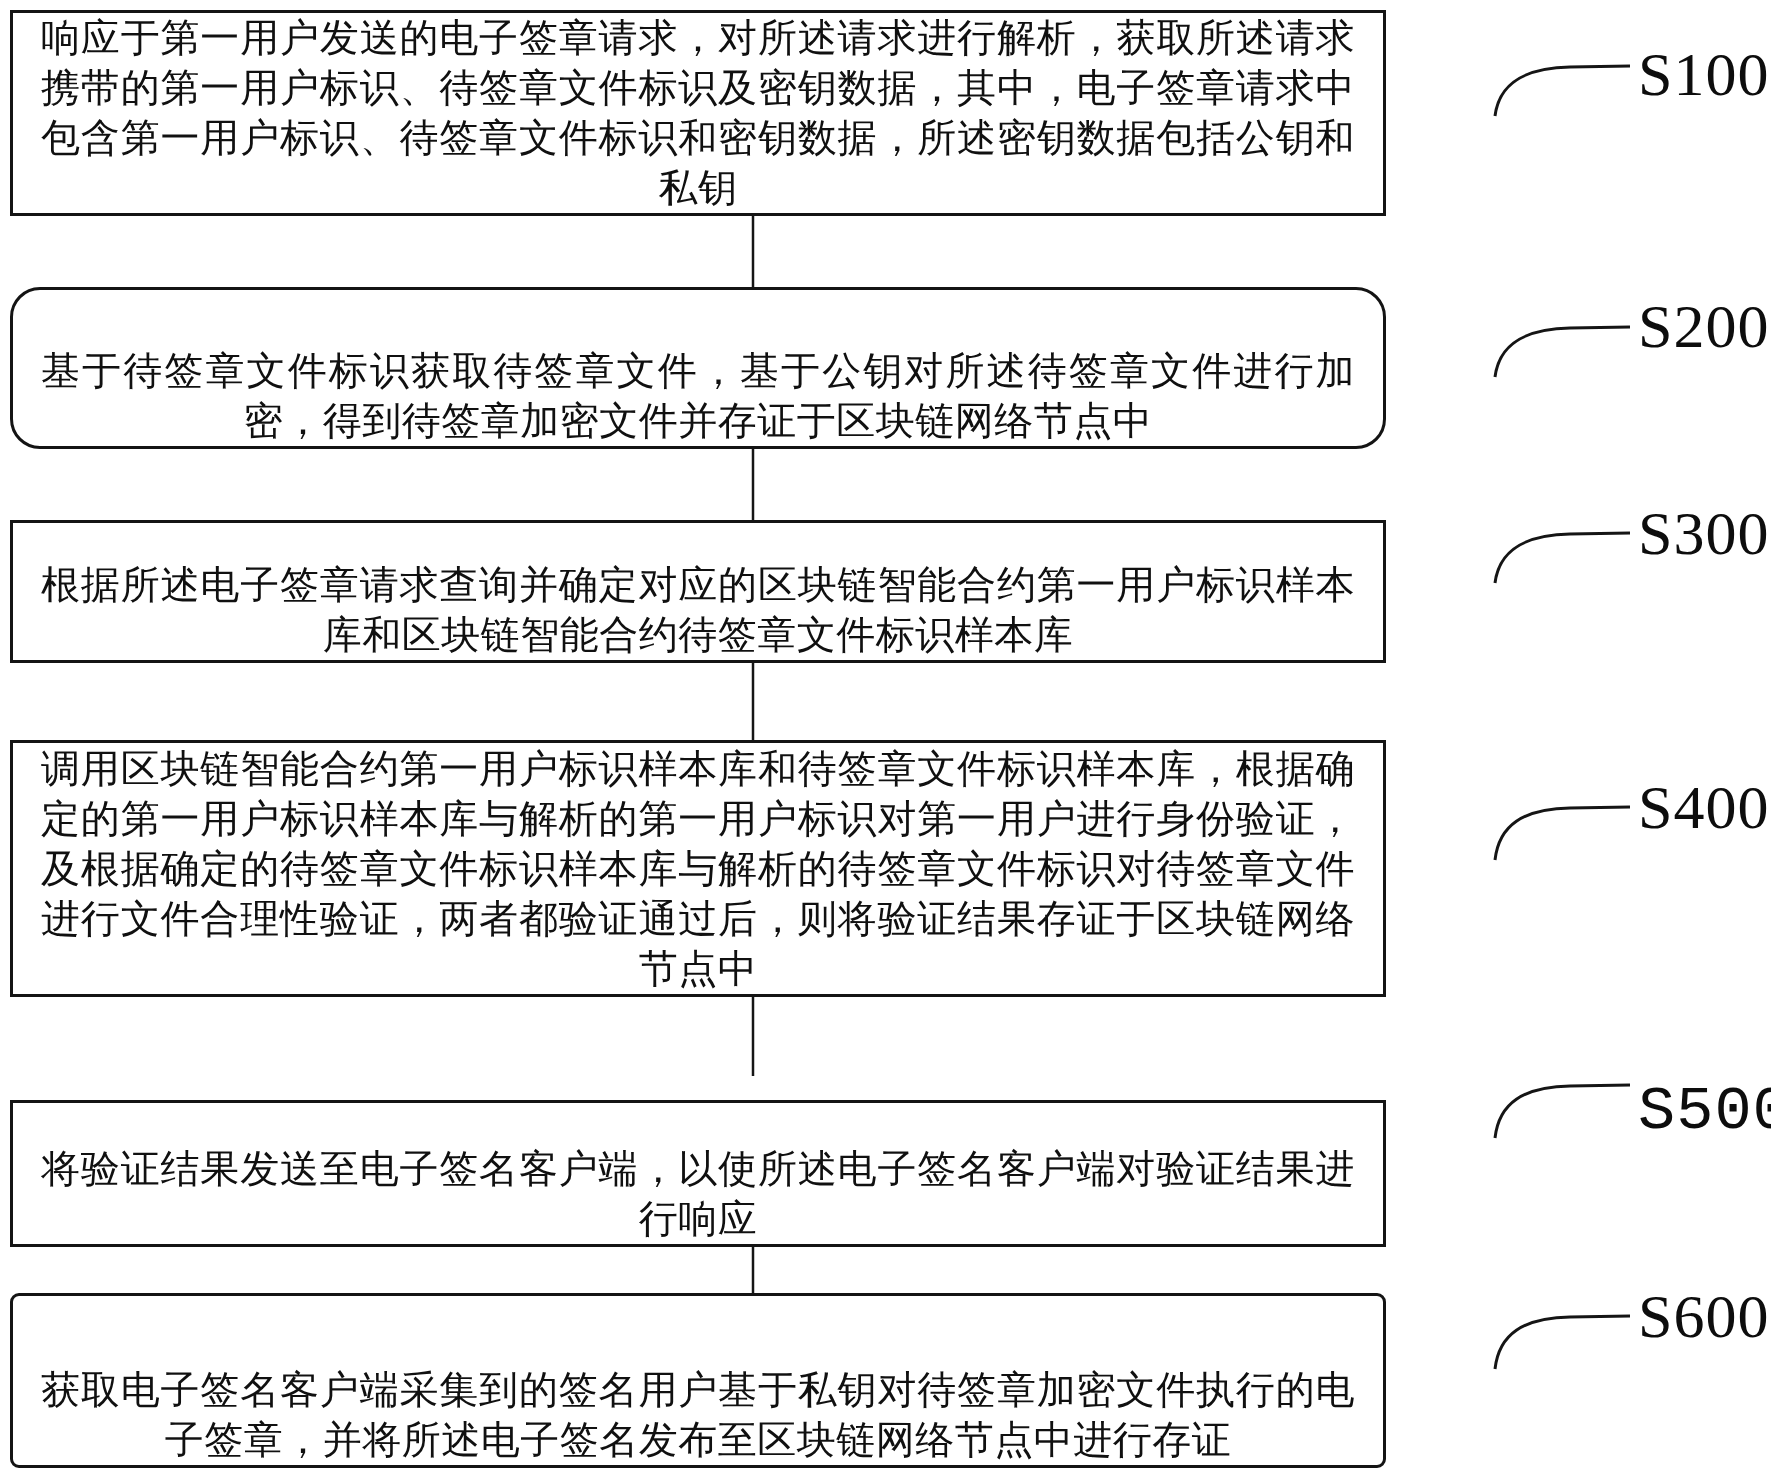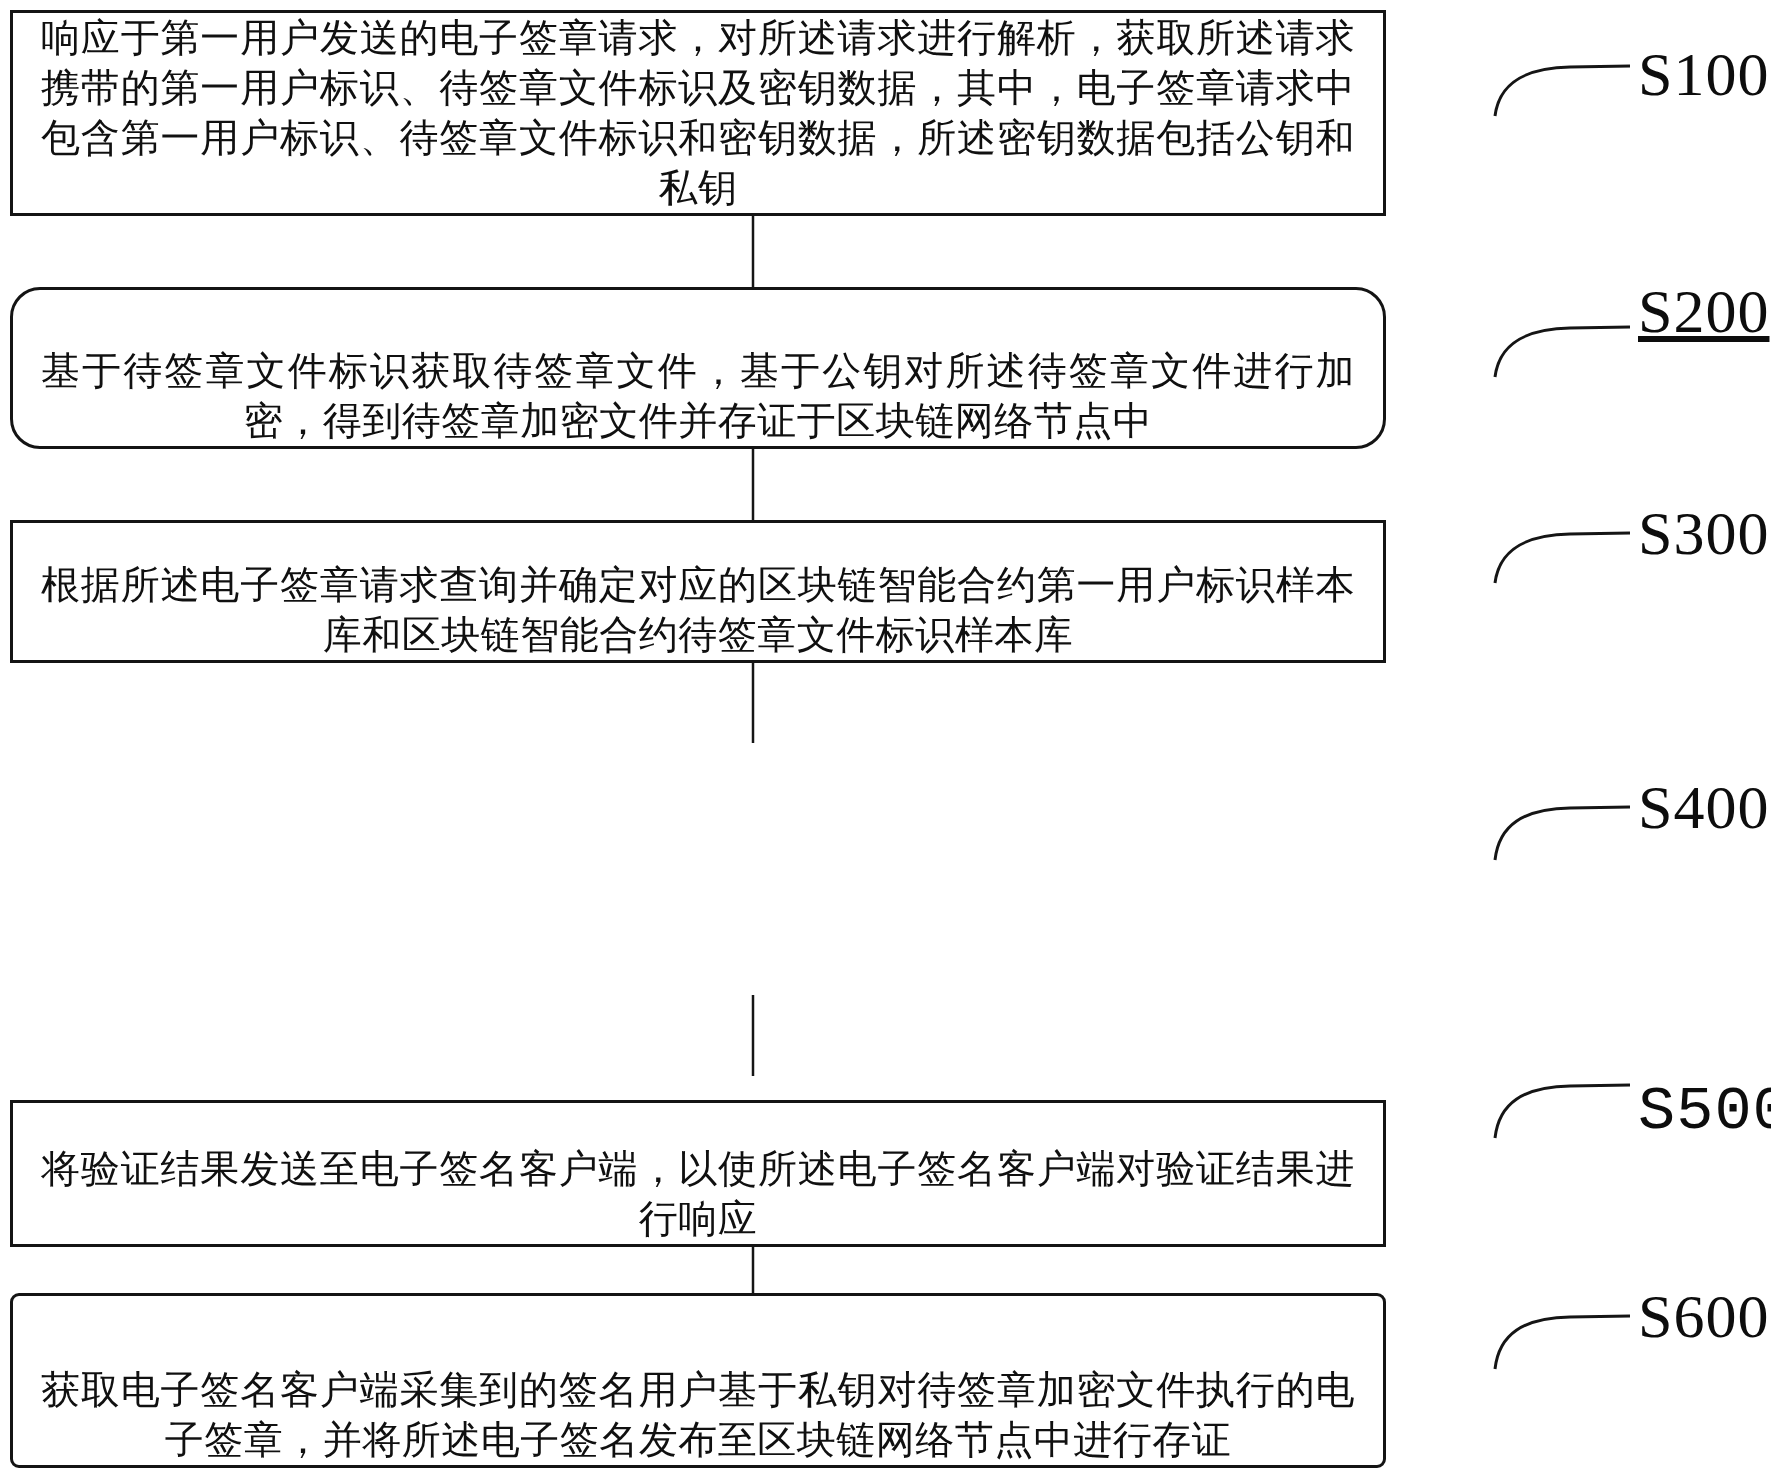--- a/index.html
+++ b/index.html
@@ -53,21 +53,21 @@
     position: absolute;
     left: 1638px;
     transform: translateY(-50%);
     font-size: 62px;
     line-height: 1;
     letter-spacing: 1px;
     white-space: nowrap;
     color: #0d0d0d;
   }
   .label-1 { top: 74px; }
-  .label-2 { top: 311px; text-decoration: underline; }
+  .label-2 { top: 326px; }
   .label-3 { top: 533px; }
   .label-4 { top: 807px; }
   .label-5 { top: 1112px; font-family: Liberation Mono, monospace; }
   .label-6 { top: 1316px; }
 </style>
 </head>
 <body>
 
 <div class="canvas">
 
@@ -89,20 +89,23 @@
 
   <div class="step-box box-1">
     <p class="step-text">响应于第一用户发送的电子签章请求，对所述请求进行解析，获取所述请求携带的第一用户标识、待签章文件标识及密钥数据，其中，电子签章请求中包含第一用户标识、待签章文件标识和密钥数据，所述密钥数据包括公钥和私钥</p>
   </div>
   <div class="step-box box-2">
     <p class="step-text">基于待签章文件标识获取待签章文件，基于公钥对所述待签章文件进行加密，得到待签章加密文件并存证于区块链网络节点中</p>
   </div>
   <div class="step-box box-3">
     <p class="step-text">根据所述电子签章请求查询并确定对应的区块链智能合约第一用户标识样本库和区块链智能合约待签章文件标识样本库</p>
   </div>
+  <div class="step-box box-4">
+    <p class="step-text">调用区块链智能合约第一用户标识样本库和待签章文件标识样本库，根据确定的第一用户标识样本库与解析的第一用户标识对第一用户进行身份验证，及根据确定的待签章文件标识样本库与解析的待签章文件标识对待签章文件进行文件合理性验证，两者都验证通过后，则将验证结果存证于区块链网络节点中</p>
+  </div>
   <div class="step-box box-5">
     <p class="step-text">将验证结果发送至电子签名客户端，以使所述电子签名客户端对验证结果进行响应</p>
   </div>
   <div class="step-box box-6">
     <p class="step-text">获取电子签名客户端采集到的签名用户基于私钥对待签章加密文件执行的电子签章，并将所述电子签名发布至区块链网络节点中进行存证</p>
   </div>
 
   <div class="step-label label-1">S100</div>
   <div class="step-label label-2">S200</div>
   <div class="step-label label-3">S300</div>

